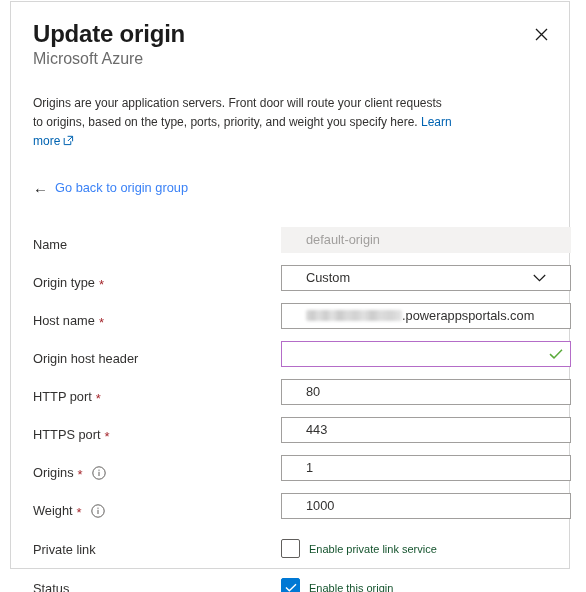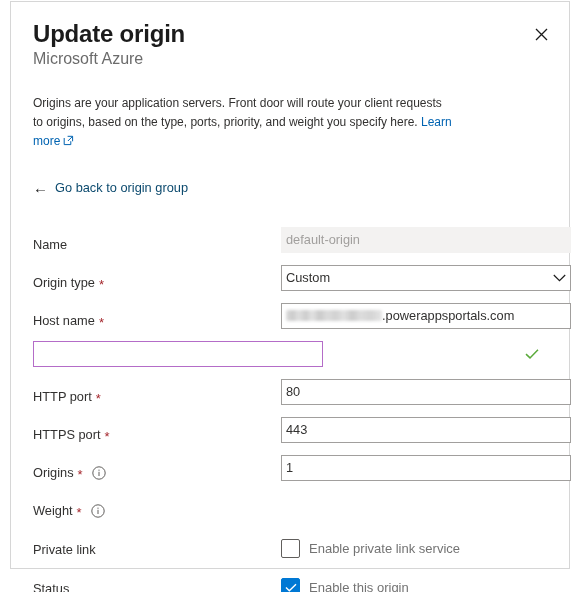--- a/index.html
+++ b/index.html
@@ -87,21 +87,21 @@
     align-items: center;
     gap: 7px;
     font-size: 12.8px;
   }
   .back-arrow {
     color: #1b1b1b;
     font-size: 15px;
     line-height: 1;
   }
   .back-link {
-    color: #0c4a6e;
+    color: #3b82f6;
     cursor: pointer;
     text-decoration: none;
   }
 
   
   .form {
     margin-top: 20px;
     padding: 0 22px 0 22px;
   }
   .row {
@@ -141,21 +141,21 @@
   }
 
   .input {
     box-sizing: border-box;
     width: 290px;
     height: 26px;
     border: 1px solid #a19f9d;
     background: #ffffff;
     font-size: 12.8px;
     color: #323130;
-    padding: 0 4px;
+    padding: 0 24px;
     line-height: 24px;
     font-family: "Liberation Sans", sans-serif;
     display: flex;
     align-items: center;
     outline: none;
   }
   .input.disabled {
     background: #f3f2f1;
     border-color: transparent;
     color: #a19f9d;
@@ -215,22 +215,22 @@
     display: flex;
     align-items: center;
     justify-content: center;
     flex: 0 0 19px;
   }
   .cb.checked {
     background: #0078d4;
     border-color: #0078d4;
   }
   .cb-label {
-    font-size: 13px;
-    color: #737373;
+    font-size: 11px;
+    color: #14532d;
   }
 </style>
 </head>
 <body>
 
 <div class="panel">
 
   <div class="header">
     <div class="title">Update origin</div>
     <div class="subtitle">Microsoft Azure</div>
@@ -295,20 +295,23 @@
       <div class="field">
         <div class="input">
           <span class="hostname-text">
             <span class="blurred"></span><span>.powerappsportals.com</span>
           </span>
         </div>
       </div>
     </div>
 
     <div class="row">
+      <div class="label">
+        <span>Origin host header</span>
+      </div>
       <div class="field">
         <div class="input focused">
           <span></span>
         </div>
         <span class="check-valid">
           <svg width="14" height="11" viewBox="0 0 14 11">
               <path d="M1 5.6 L5 9.4 L13 1.2" stroke="#5aaa3a" stroke-width="1.5" fill="none"></path>
             </svg>
         </span>
       </div>
@@ -362,20 +365,25 @@
         <span>Weight</span>
         <span class="req">*</span>
         <span class="info-icon">
           <svg width="14" height="14" viewBox="0 0 14 14">
               <circle cx="7" cy="7" r="6.2" stroke="#605e5c" stroke-width="1" fill="none"></circle>
               <rect x="6.5" y="5.8" width="1" height="4.2" fill="#605e5c"></rect>
               <rect x="6.5" y="3.6" width="1" height="1.2" fill="#605e5c"></rect>
             </svg>
         </span>
       </div>
+      <div class="field">
+        <div class="input">
+          <span>1000</span>
+        </div>
+      </div>
     </div>
 
     <div class="row checkbox-row">
       <div class="label">
         <span>Private link</span>
       </div>
       <div class="field">
         <div class="cb-wrap">
           <span class="cb"></span>
           <span class="cb-label">Enable private link service</span>

